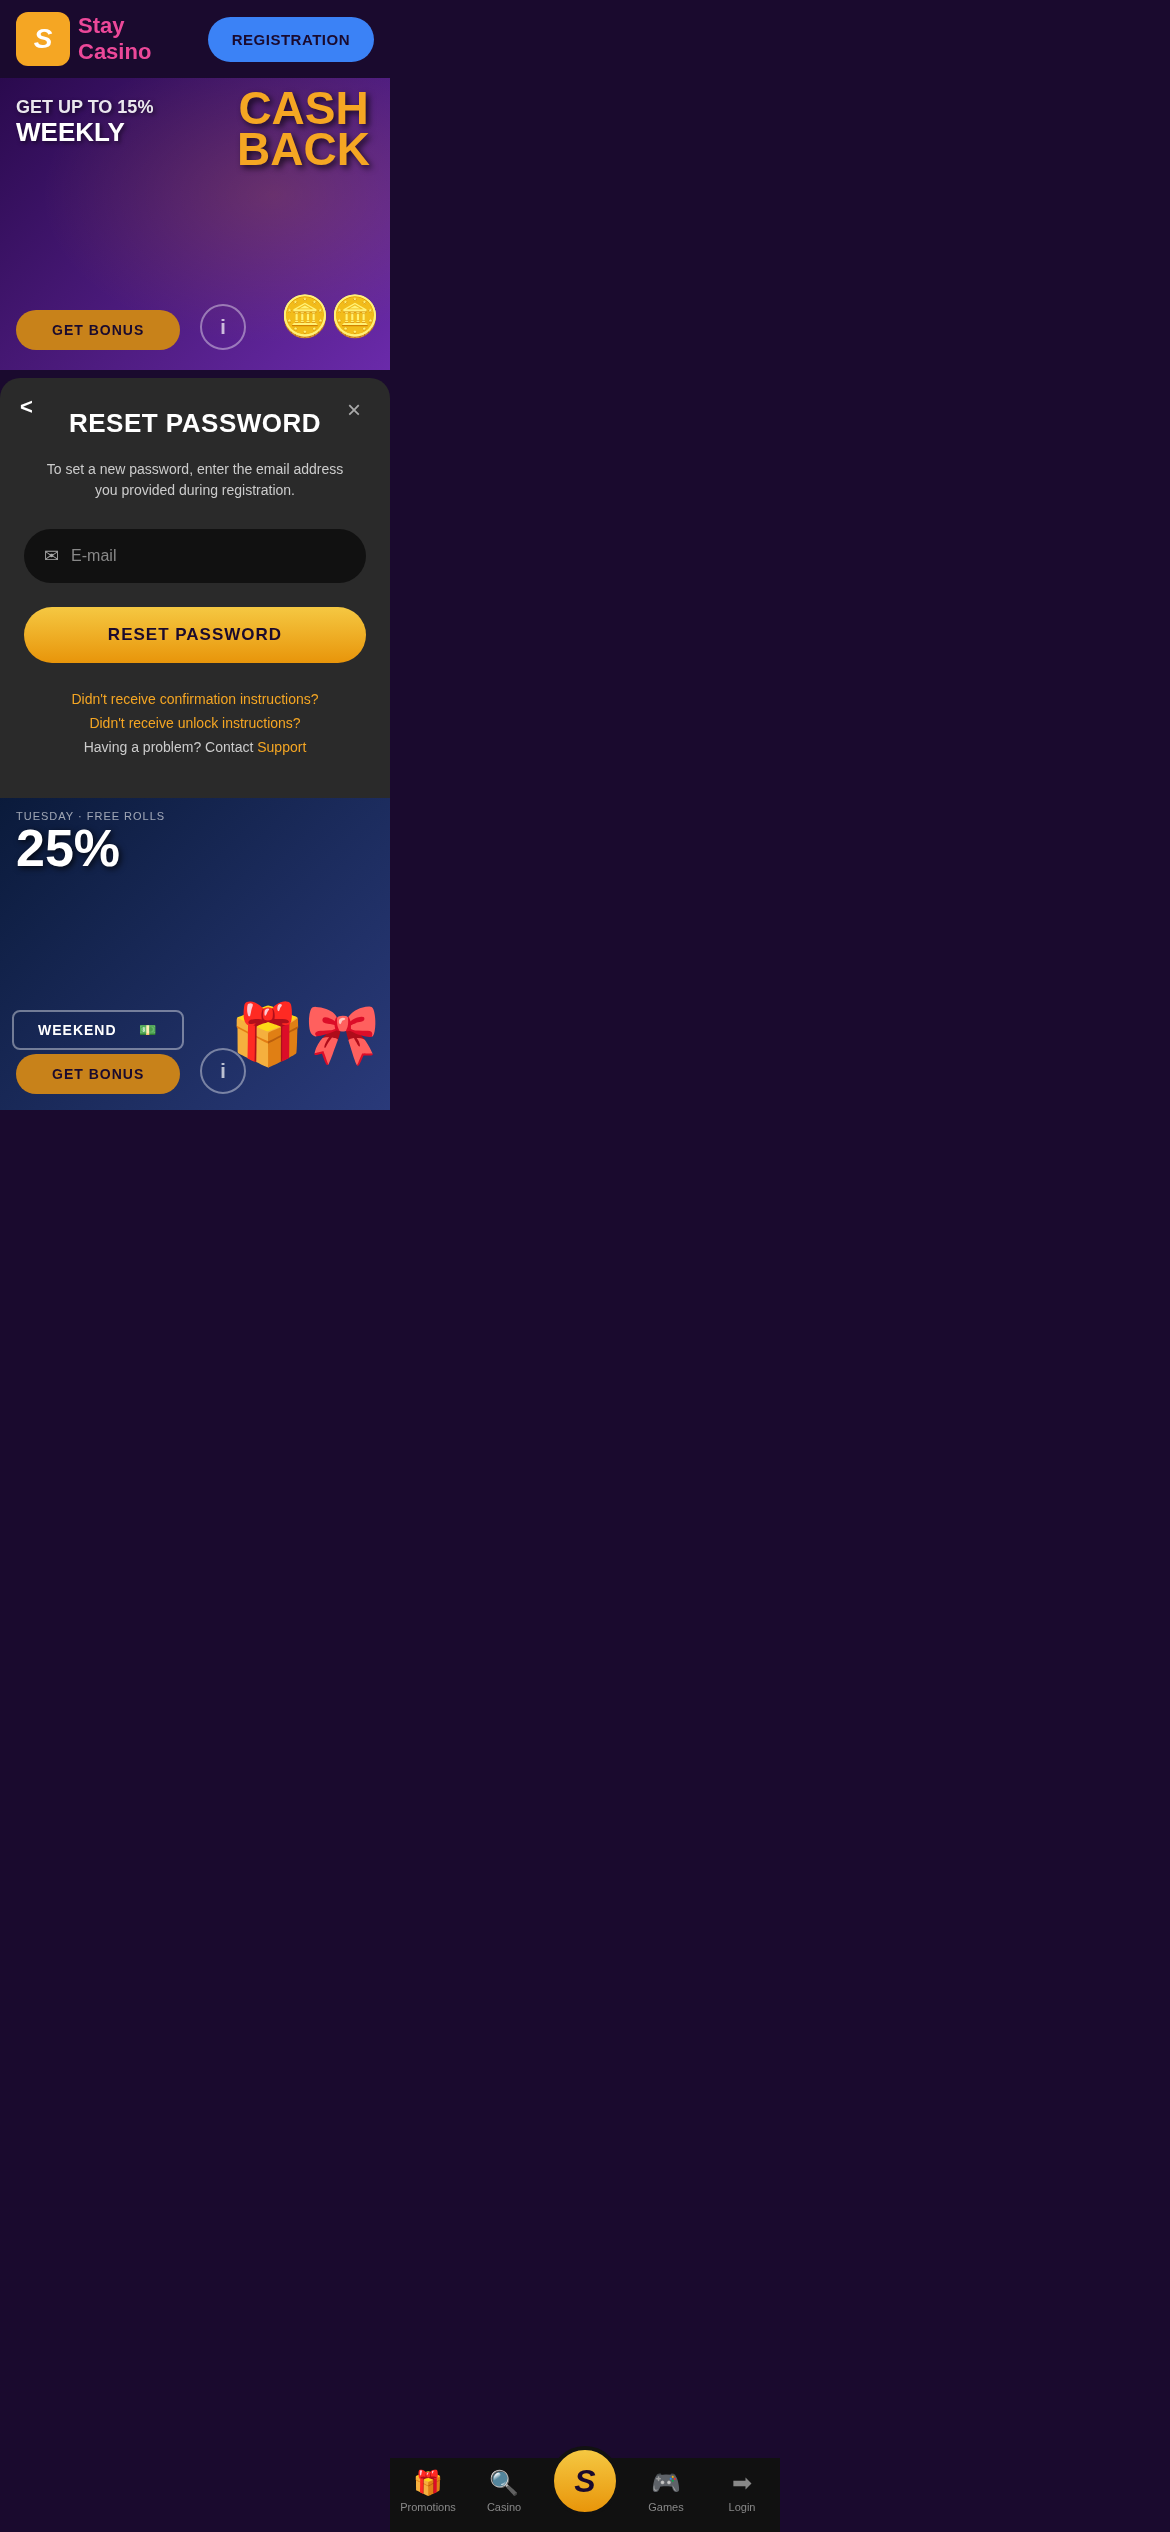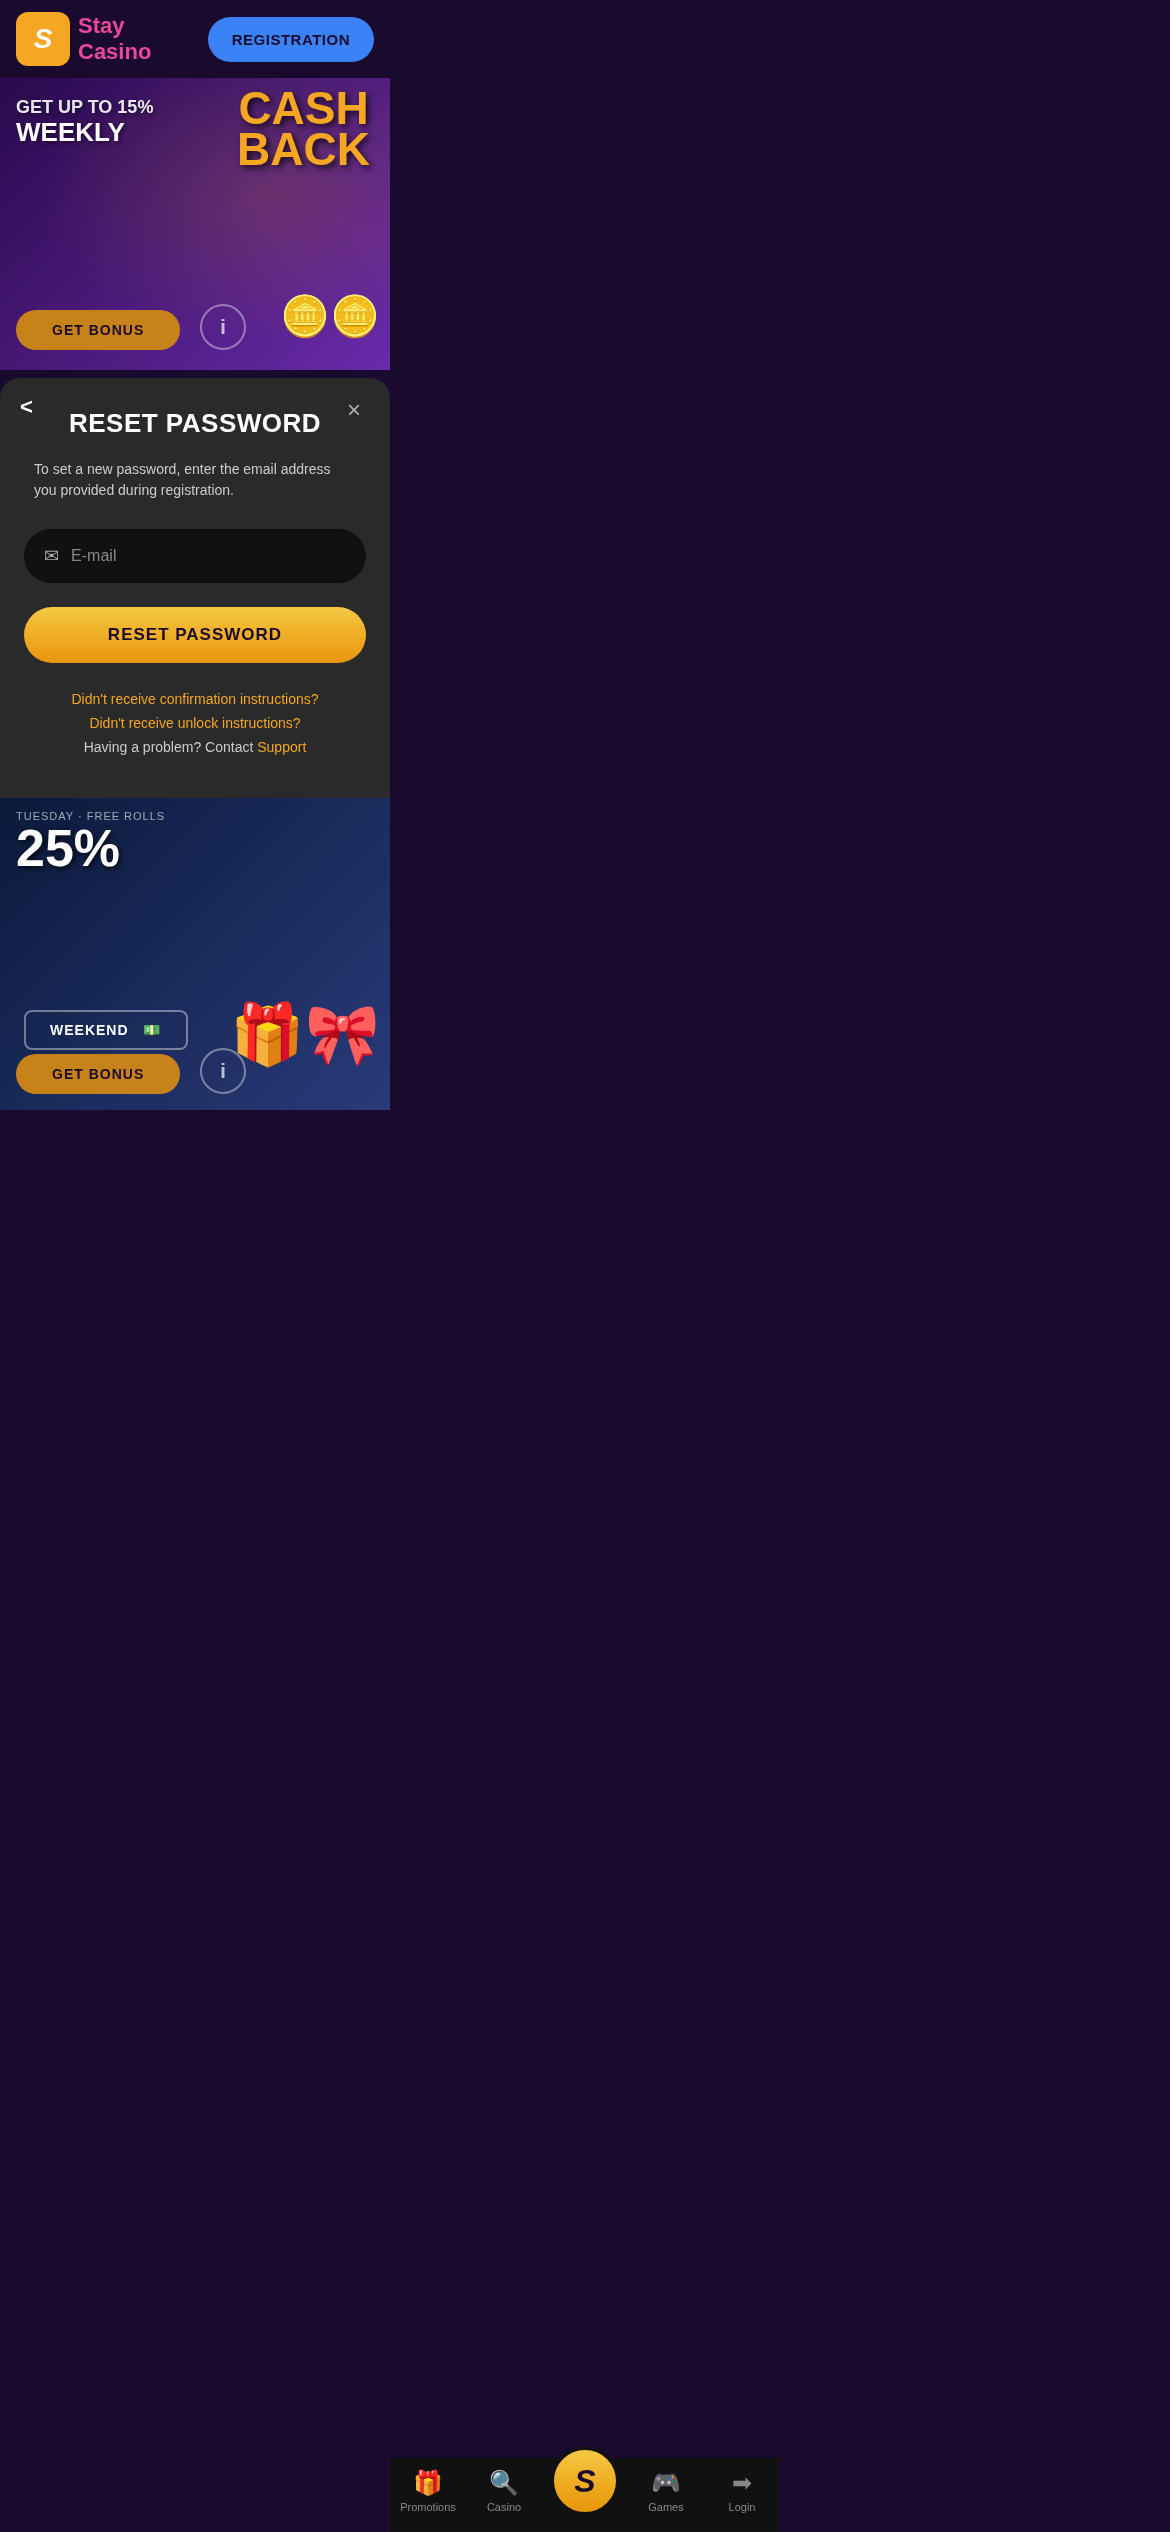--- a/index.html
+++ b/index.html
@@ -208,21 +208,21 @@
       text-align: center;
       color: white;
       font-size: 26px;
       font-weight: 900;
       text-transform: uppercase;
       margin: 10px 0 20px;
       letter-spacing: 0.5px;
     }
 
     .modal-description {
-      text-align: left;
+      text-align: center;
       color: #ccc;
       font-size: 14px;
       line-height: 1.5;
       margin-bottom: 28px;
       padding: 0 10px;
     }
 
     .email-input-wrapper {
       background: #111;
       border-radius: 40px;
@@ -318,34 +318,34 @@
       color: white;
       font-size: 52px;
       font-weight: 900;
       text-shadow: 2px 2px 6px rgba(0,0,0,0.8);
       line-height: 1;
     }
 
     .banner2-weekend-btn {
       position: absolute;
       bottom: 60px;
-      left: 24px;
+      left: 12px;
       background: transparent;
       color: white;
       border: 2px solid rgba(255,255,255,0.4);
       border-radius: 8px;
       padding: 10px 24px;
       font-size: 14px;
       font-weight: 900;
       letter-spacing: 1px;
       cursor: pointer;
       text-transform: uppercase;
       display: flex;
       align-items: center;
-      gap: 15px;
+      gap: 23px;
     }
 
     .get-bonus-btn-2 {
       background: #c8821a;
       color: #1a0a2e;
       border: none;
       border-radius: 30px;
       padding: 12px 36px;
       font-size: 14px;
       font-weight: 900;

